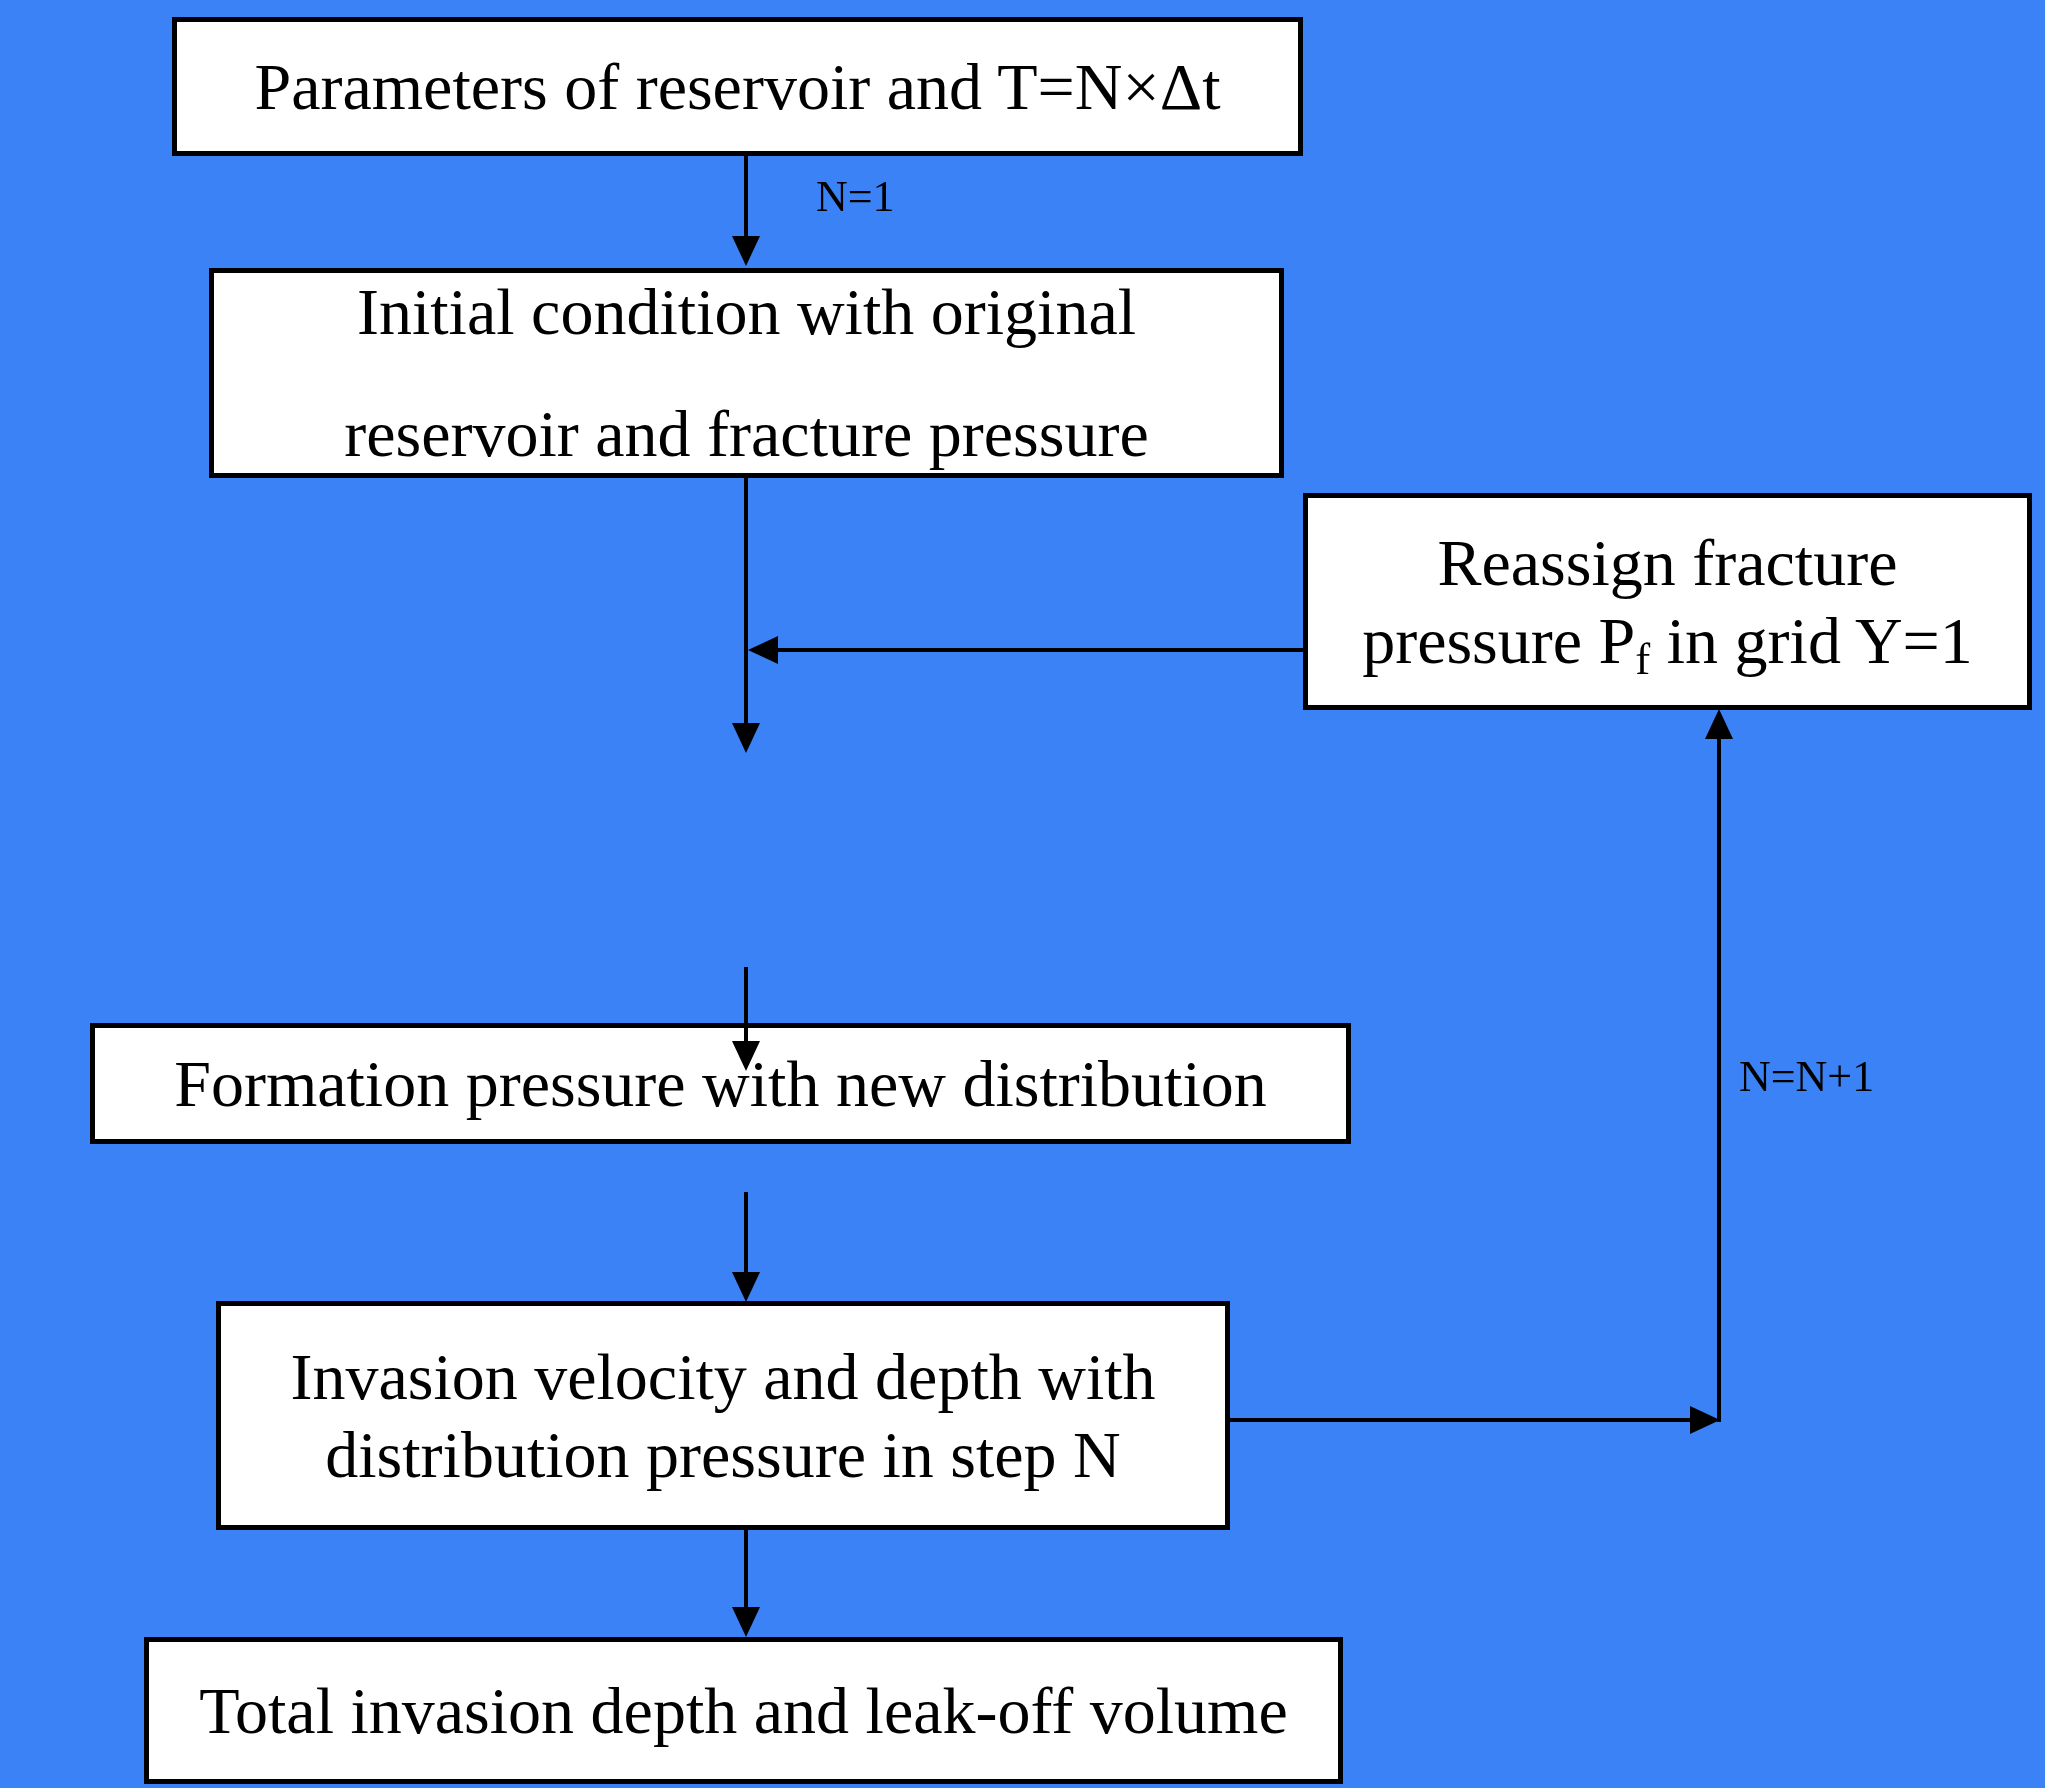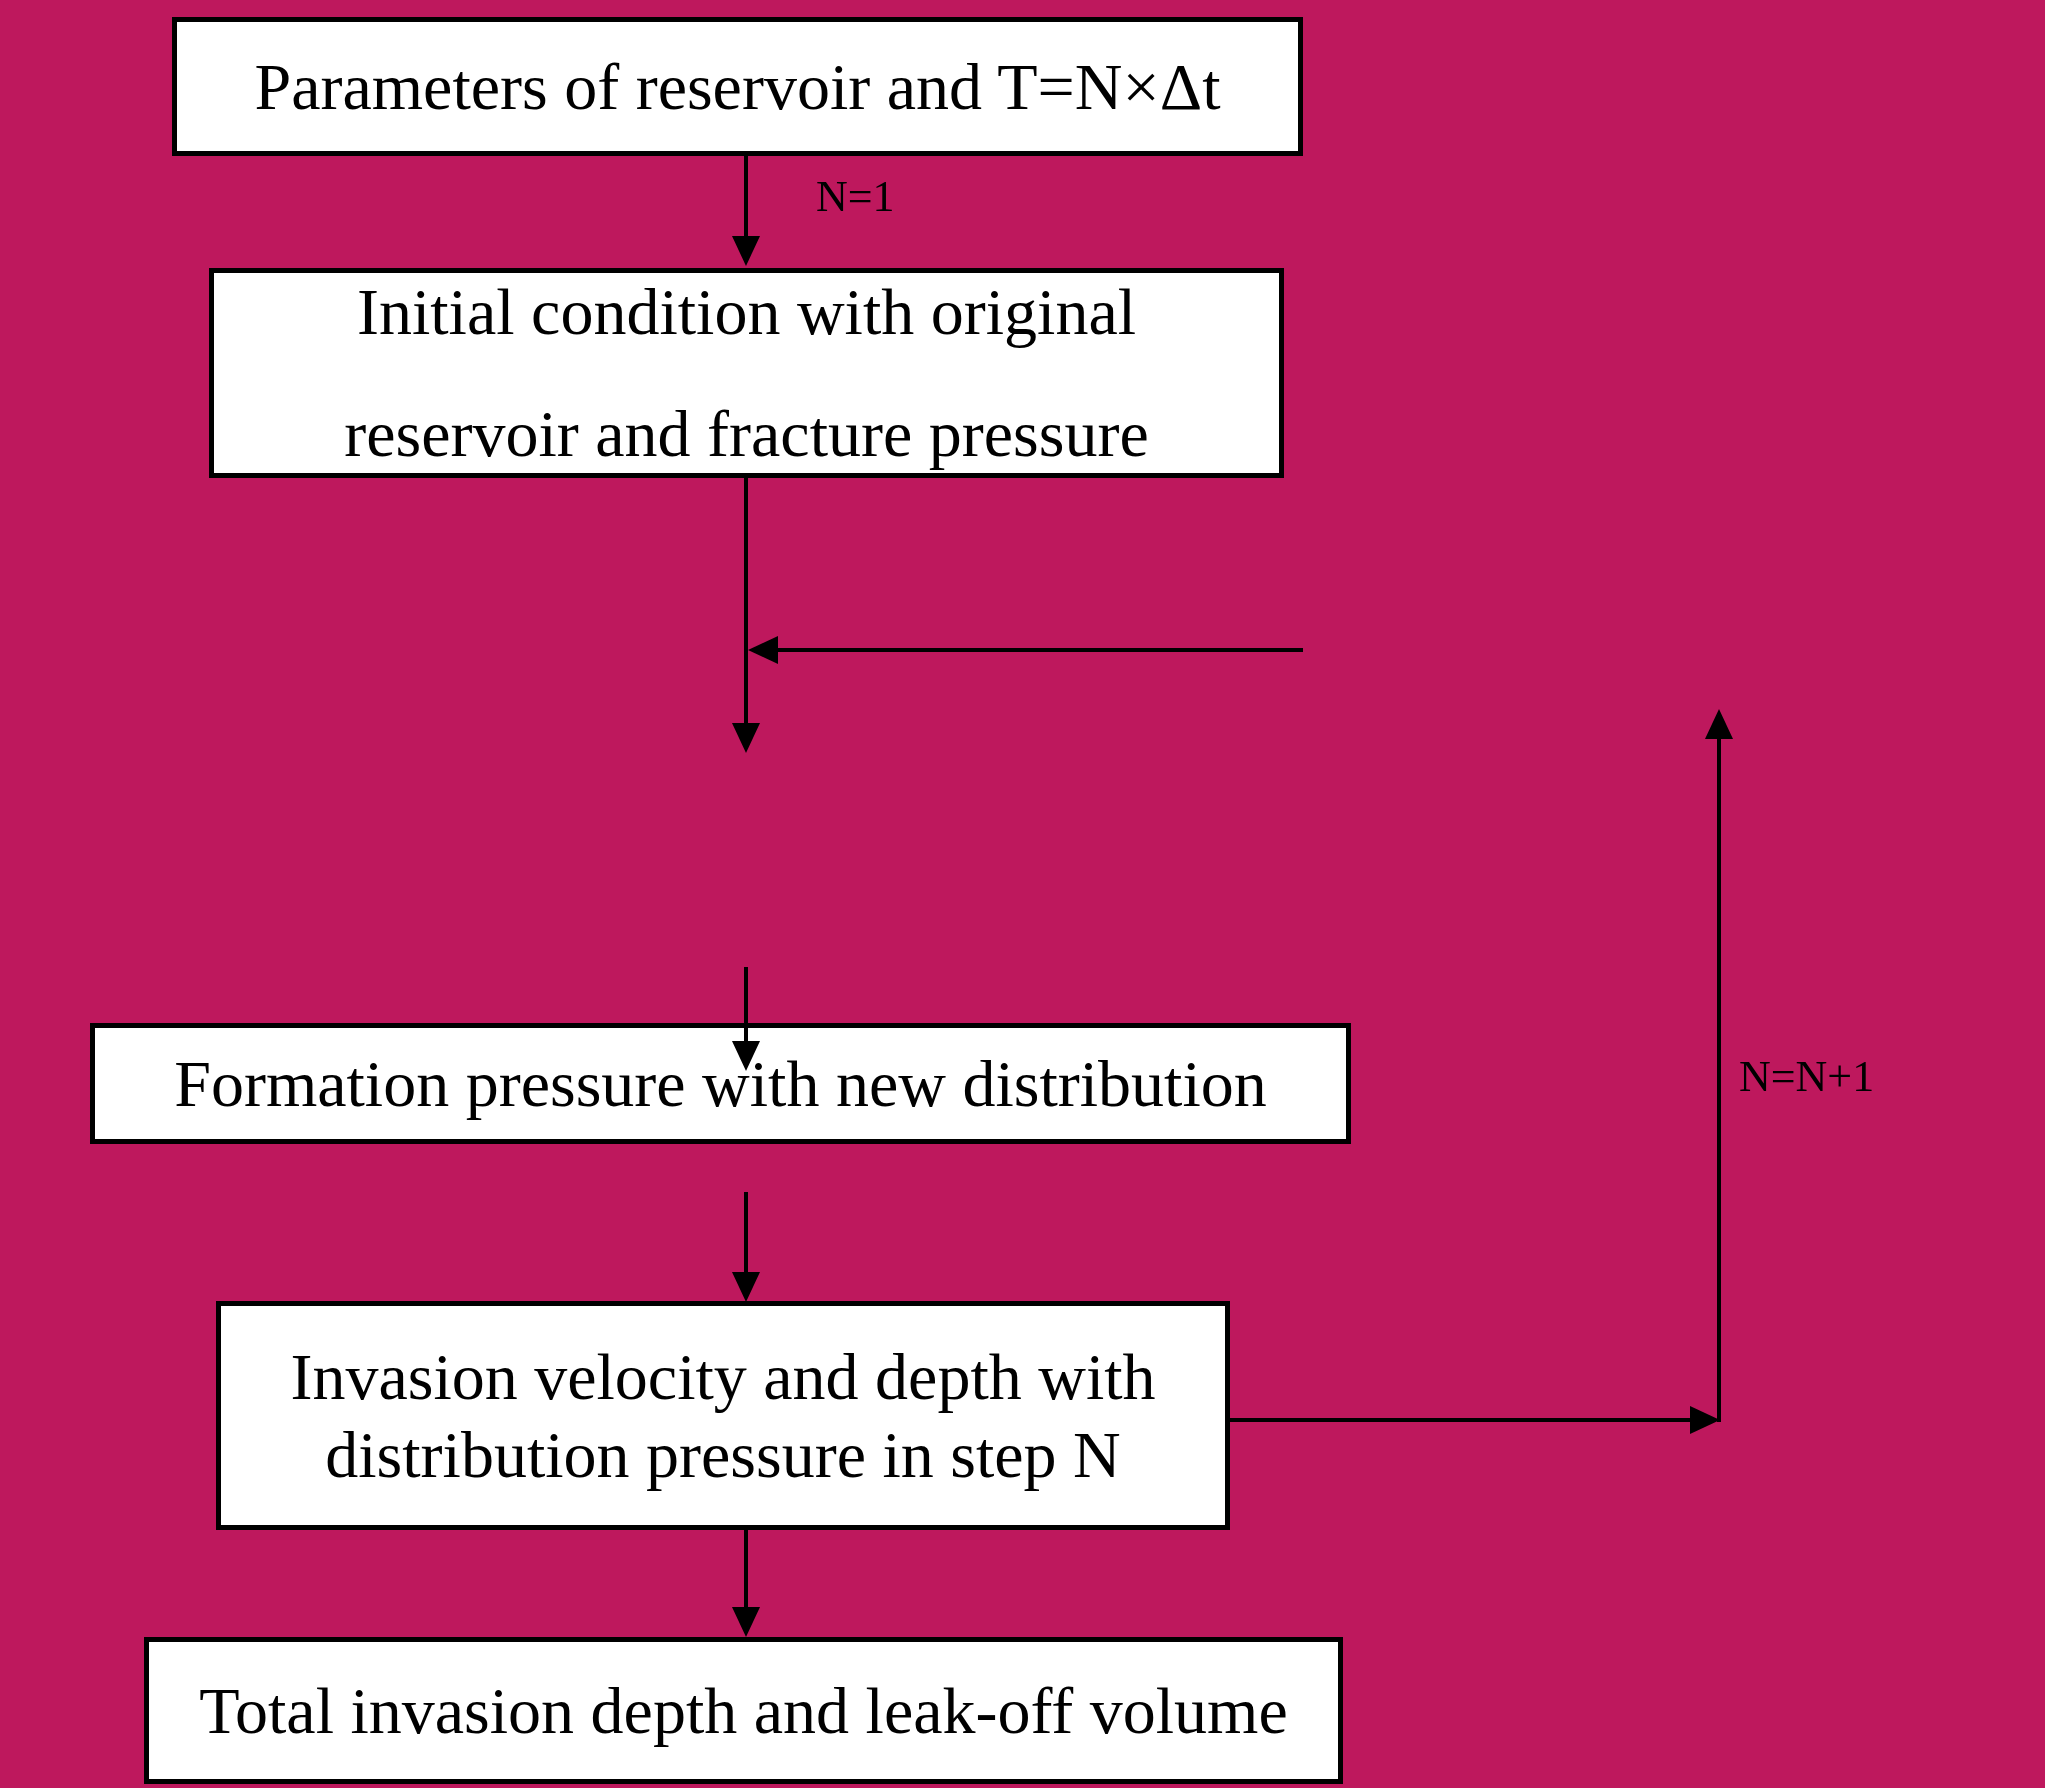--- a/index.html
+++ b/index.html
@@ -4,21 +4,21 @@
 <style>
   html, body {
     margin: 0;
     padding: 0;
     background: #ffffff;
   }
   #canvas {
     position: relative;
     width: 2046px;
     height: 1788px;
-    background: #be185d;
+    background: #3b82f6;
     font-family: "Liberation Serif", "DejaVu Serif", serif;
     color: #000000;
     overflow: hidden;
   }
   .box {
     position: absolute;
     border: 5px solid #000000;
     background: #ffffff;
     display: flex;
     flex-direction: column;
@@ -92,20 +92,24 @@
 
   <div class="box" id="box-params">
     <div class="txt">Parameters of reservoir and T=N×Δt</div>
   </div>
 
   <div class="box" id="box-initial">
     <div class="txt">Initial condition with original</div>
     <div class="txt">reservoir and fracture pressure</div>
   </div>
 
+  <div class="box" id="box-reassign">
+    <div class="txt">Reassign fracture</div>
+    <div class="txt"><span>pressure P</span><sub class="subscript">f</sub><span> in grid Y=1</span></div>
+  </div>
 
 
   <div class="box" id="box-formation">
     <div class="txt">Formation pressure with new distribution</div>
   </div>
 
   <div class="box" id="box-invasion">
     <div class="txt">Invasion velocity and depth with</div>
     <div class="txt">distribution pressure in step N</div>
   </div>

